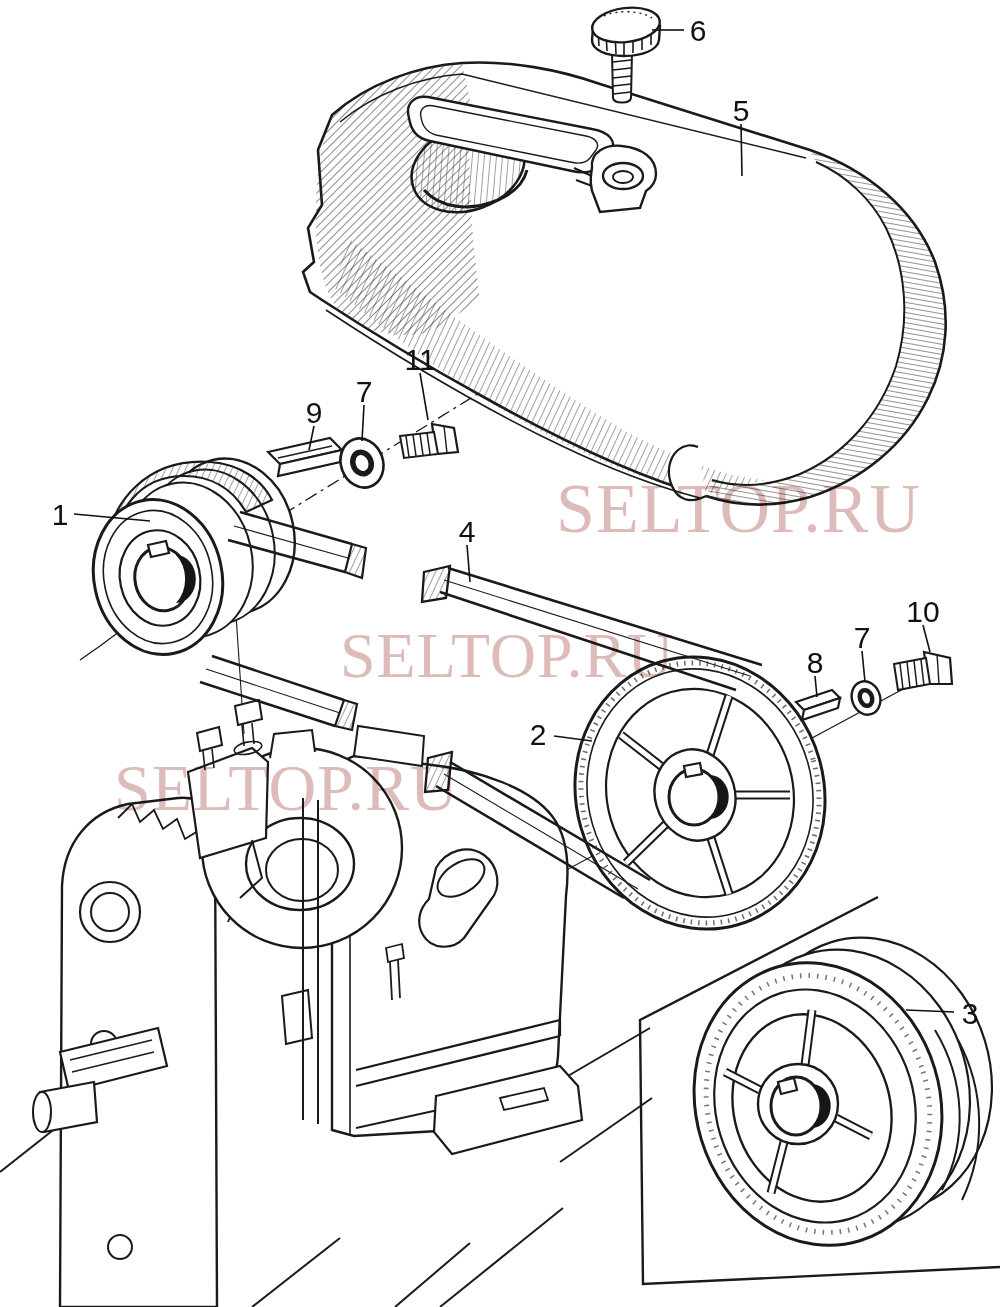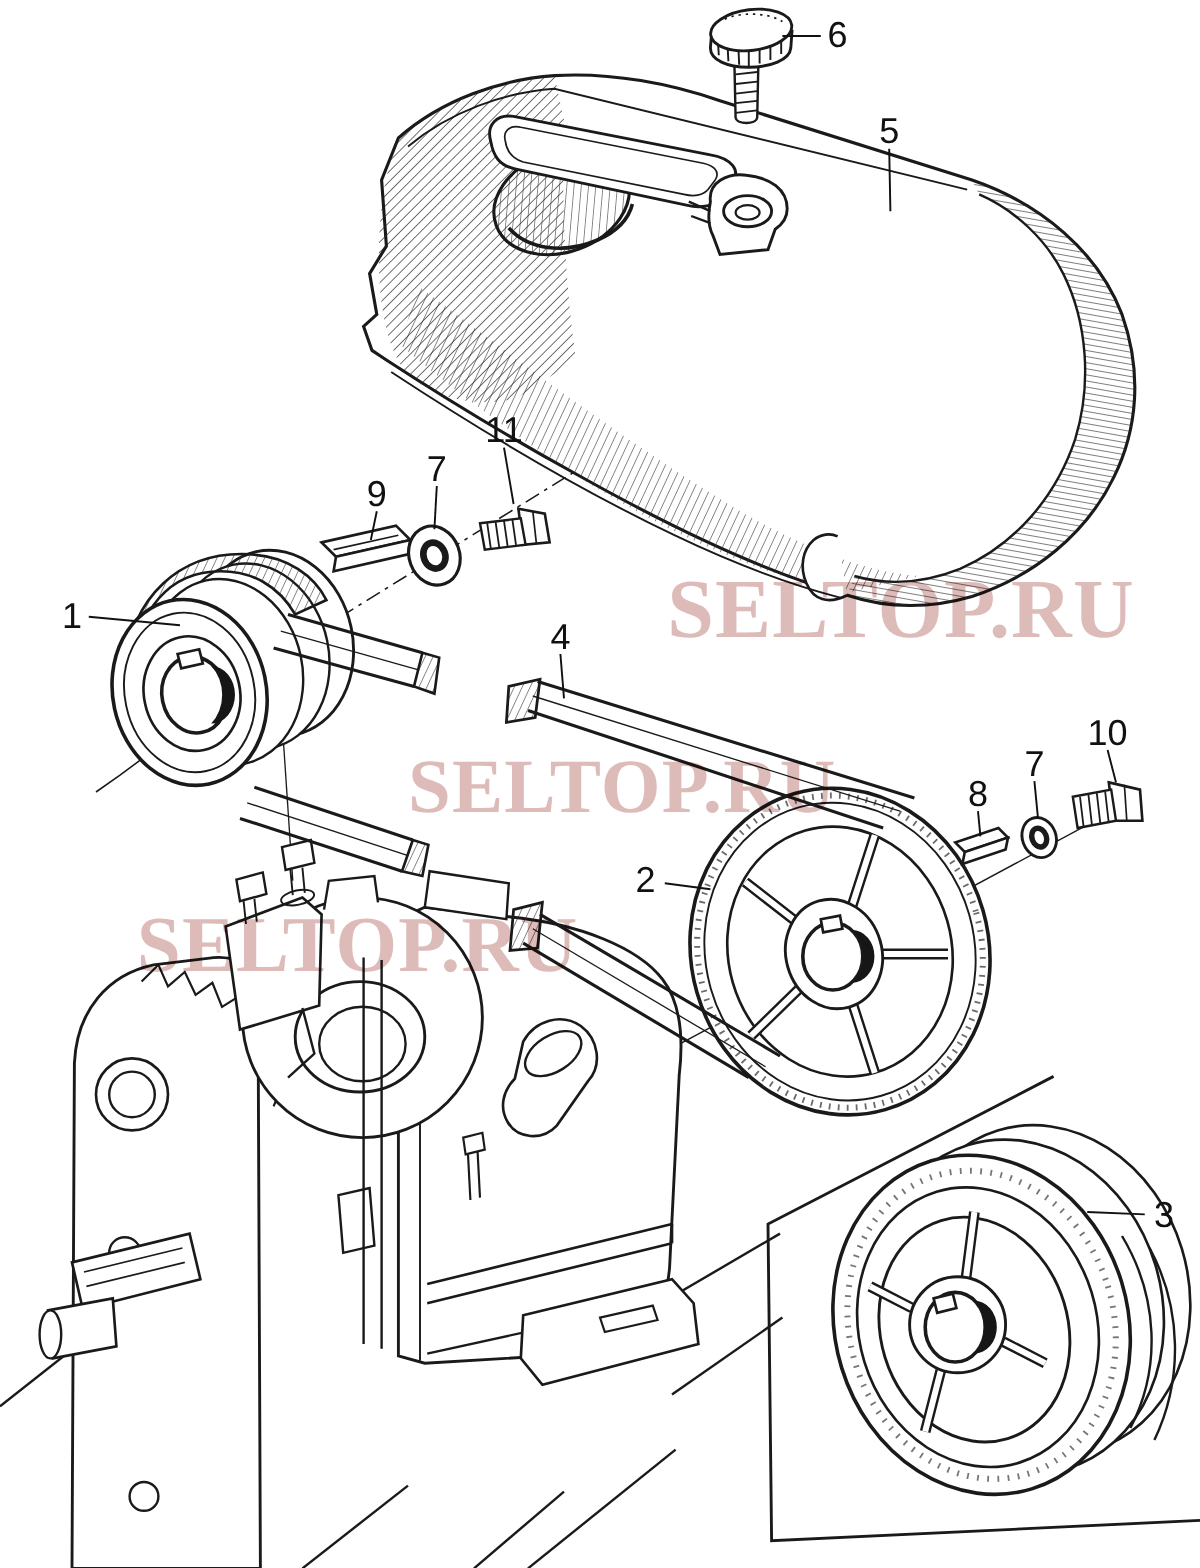--- a/index.html
+++ b/index.html
@@ -4,21 +4,21 @@
 <style>
   html,body{margin:0;padding:0;background:#fff;}
   #stage{position:relative;width:1000px;height:1307px;background:#ffffff;overflow:hidden;
          font-family:"Liberation Sans",sans-serif;}
   #art{position:absolute;left:0;top:0;z-index:1;}
   .ln{fill:none;stroke:#1a1a1a;}
   .fw{fill:#ffffff;stroke:#1a1a1a;}
   .callout-num{font-family:"Liberation Sans",sans-serif;font-size:30px;fill:#111;
                text-anchor:middle;dominant-baseline:central;}
   .leader{stroke:#111;stroke-width:1.6;fill:none;}
-  .watermark{position:absolute;z-index:3;font-family:"Liberation Serif",serif;font-weight:bold;
+  .watermark{position:absolute;z-index:3;font-family:"Liberation Serif",serif;font-weight:normal;
              line-height:1;letter-spacing:1px;white-space:nowrap;pointer-events:none;
              mix-blend-mode:multiply;opacity:0.88;}
 </style>
 </head>
 <body>
 
 <div id="stage">
 <svg id="art" width="1000" height="1307" viewBox="0 0 1000 1307">
   <defs>
     <pattern id="hA" width="6" height="6" patternUnits="userSpaceOnUse" patternTransform="rotate(45)">

